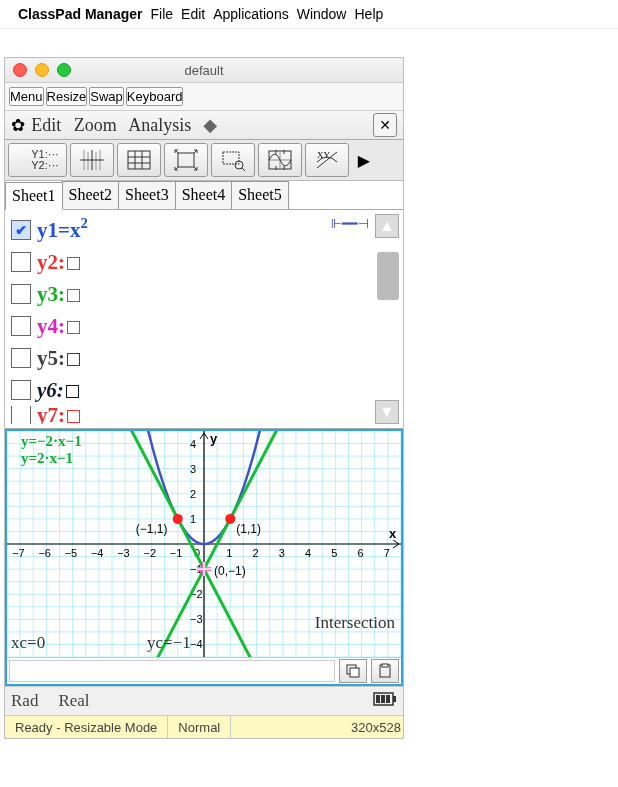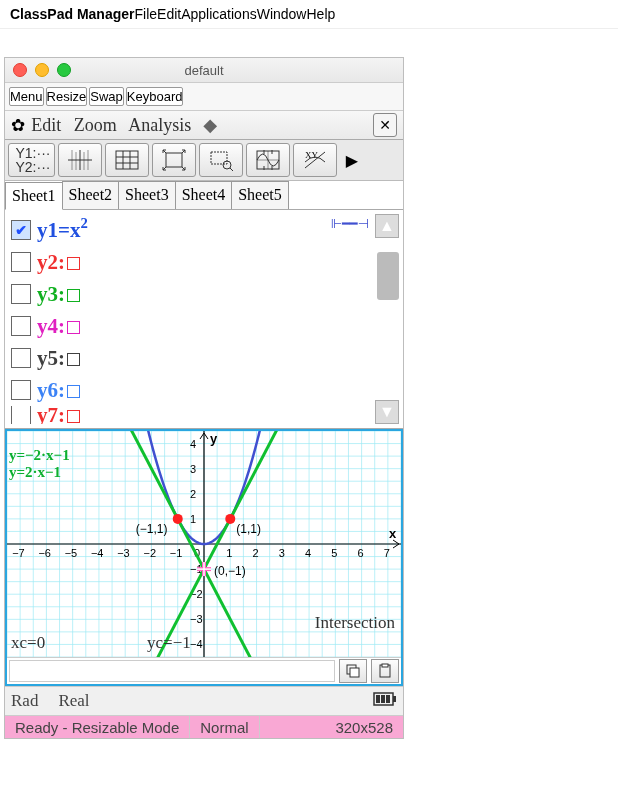--- a/index.html
+++ b/index.html
@@ -10,21 +10,21 @@
     height: 787px;
     overflow: hidden;
   }
   
   .mac-menu {
     display: flex;
     align-items: center;
     height: 24px;
     padding: 2px 10px;
     font-size: 14px;
-    gap: 0;
+    gap: 8px;
     border-bottom: 1px solid #eee;
   }
   .mac-menu .apple {
     font-size: 16px;
     line-height: 1;
   }
   .mac-menu .app-name { font-weight: 600; }
   .mac-menu span { cursor: default; }
 
   
@@ -167,63 +167,63 @@
   .fnrow .chk{
     width:18px;height:18px;border:1px solid #666;background:#fff;display:flex;align-items:center;justify-content:center;font-size:14px;color:#2050ff;font-weight:bold;
   }
   .fnrow .chk.on{background:#cfe3ff;}
   .fnrow .lbl{font-weight:bold;}
   .c-blue{color:#2050e0;}
   .c-red{color:#f03030;}
   .c-green{color:#10b020;}
   .c-mag{color:#e020c0;}
   .c-black{color:#404040;}
-  .c-cyan{color:#3b82f6;}
+  .c-cyan{color:#0f172a;font-style:italic;}
   .box{display:inline-block;width:11px;height:11px;border:1.5px solid currentColor;vertical-align:middle;margin-left:2px;}
   .y1expr sup{font-size:0.7em; vertical-align: top; position: relative; top: -0.2em;}
 
   .fnlist .scrollup, .fnlist .scrolldn {
     position:absolute;right:4px;width:22px;height:22px;background:#ddd;border:1px solid #aaa;display:flex;align-items:center;justify-content:center;color:#fff;
   }
   .fnlist .scrollup{top:4px;} .fnlist .scrolldn{bottom:4px;}
   .fnlist .scrollthumb{position:absolute;right:4px;top:42px;width:22px;height:48px;background:#bbb;border-radius:3px;}
   .fnlist .linetype{position:absolute;right:34px;top:6px;color:#4050d0;font-size:13px;}
 
   
   .graphwrap{border:2px solid #2aa6e0;background:#fff;}
   .graph{
     position:relative;width:100%;height:226px;background:#fff;
   }
   .graph svg{position:absolute;inset:0;}
   .graph .overlay{position:absolute;font-family:Georgia,serif;}
-  .eqs{top:16px;left:2px;font-size:15px;font-weight:bold;line-height:1.1;}
+  .eqs{top:2px;left:2px;font-size:15px;font-weight:bold;line-height:1.1;padding-left:12px;}
   .eqs .g1{color:#0db030;}
   .eqs .g2{color:#0db030;}
   .inter{bottom:24px;right:6px;font-size:17px;color:#333;}
   .xc{bottom:4px;left:4px;font-size:17px;color:#333;}
   .yc{bottom:4px;left:140px;font-size:17px;color:#333;}
 
   .graphbottom{
     display:flex;align-items:center;height:26px;background:#fff;border-top:1px solid #ccc;
   }
   .graphbottom .blank{flex:1;border:1px solid #ccc;margin:2px;height:20px;background:#fff;}
   .graphbottom .ib{width:26px;height:22px;border:1px solid #999;margin:2px;display:flex;align-items:center;justify-content:center;background:linear-gradient(#fdfdfd,#e4e4e4);}
 
   
   .modebar{
     display:flex;align-items:center;height:28px;padding:0 6px;background:#f0f0f0;border-top:1px solid #ccc;font-family:Georgia,serif;font-size:17px;color:#444;gap:20px;
   }
   .modebar .bat{margin-left:auto;}
 
   
   .status{
-    display:flex;align-items:center;height:22px;background:#f9a8d4;border-top:1px solid #ccc;font-size:15px;color:#444;
+    display:flex;align-items:center;height:22px;background:#fef9c3;border-top:1px solid #ccc;font-size:13px;color:#444;
   }
   .status .seg{padding:0 10px;border-right:1px solid #ccc;height:100%;display:flex;align-items:center;}
-  .status .seg:last-child{border-right:none;margin-left:auto;padding-right:10px;}
+  .status .seg:last-child{border-right:none;margin-left:auto;padding-right:2px;}
 </style>
 </head>
 <body>
 
 <div class="mac-menu">
   <span class="apple"></span>
   <span class="app-name">ClassPad Manager</span>
   <span>File</span>
   <span>Edit</span>
   <span>Applications</span>
@@ -253,21 +253,21 @@
     <span class="menus">
       <span>Edit</span>
       <span>Zoom</span>
       <span>Analysis</span>
     </span>
     <span class="diamond">◆</span>
     <span class="close">✕</span>
   </div>
 
   <div class="iconbar">
-    <div class="ibtn" style="font-size:14px;line-height:1;text-align:left;padding-left:3px;">Y1:···<br>Y2:···</div>
+    <div class="ibtn" style="font-size:11px;line-height:1;text-align:left;padding-left:15px;">Y1:···<br>Y2:···</div>
     <div class="ibtn">
       <svg viewBox="0 0 28 24">
           <line x1="14" y1="2" x2="14" y2="22" stroke="#333"></line>
           <line x1="2" y1="12" x2="26" y2="12" stroke="#333"></line>
       <line x1="6" y1="22" x2="6" y2="2" stroke="#333" stroke-width="0.5"></line>
           <line x1="10" y1="22" x2="10" y2="4" stroke="#333" stroke-width="0.5"></line>
           <line x1="18" y1="22" x2="18" y2="4" stroke="#333" stroke-width="0.5"></line>
           <line x1="22" y1="22" x2="22" y2="2" stroke="#333" stroke-width="0.5"></line>
         </svg>
     </div>

